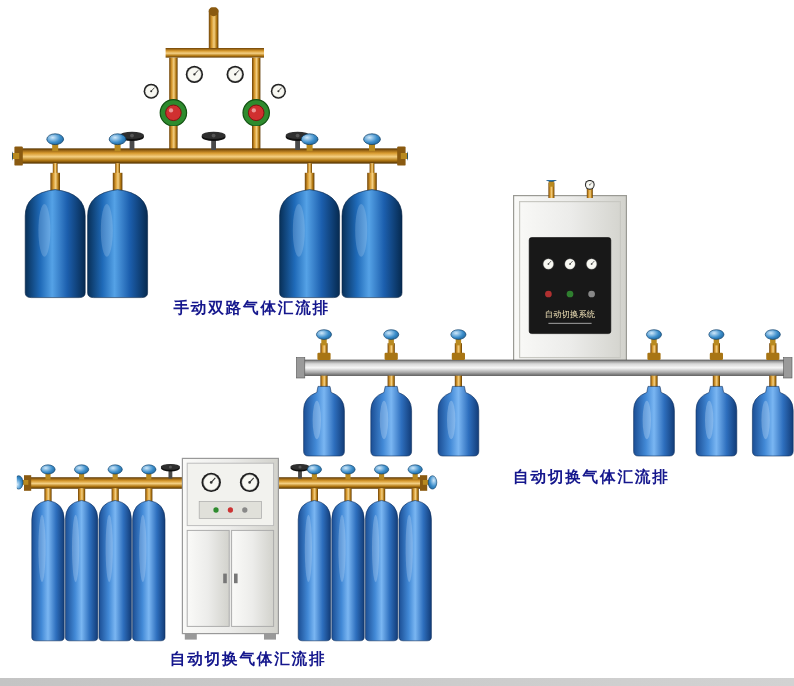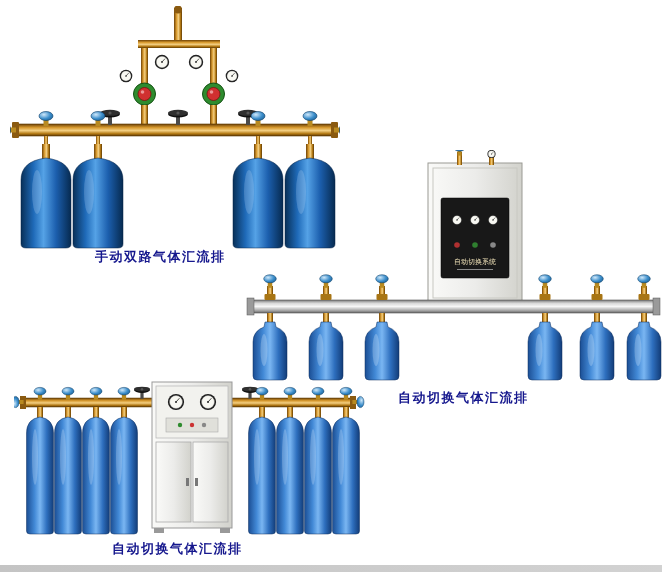--- a/index.html
+++ b/index.html
@@ -8,21 +8,21 @@
     background:#ffffff; overflow:hidden;
     font-family:"Liberation Sans", sans-serif;
   }
   .product { position:absolute; }
   .caption {
     position:absolute;
     color:#15178d;
     font-weight:bold;
     font-size:13px;
     letter-spacing:1.5px;
-    text-align:left;
+    text-align:right;
     white-space:nowrap;
   }
   .footer-bar {
     position:absolute; left:0; top:565px; width:662px; height:7px;
     background:linear-gradient(to right,#c4c4c4,#d2d2d2);
   }
   svg { display:block; }
 </style>
 </head>
 <body>

